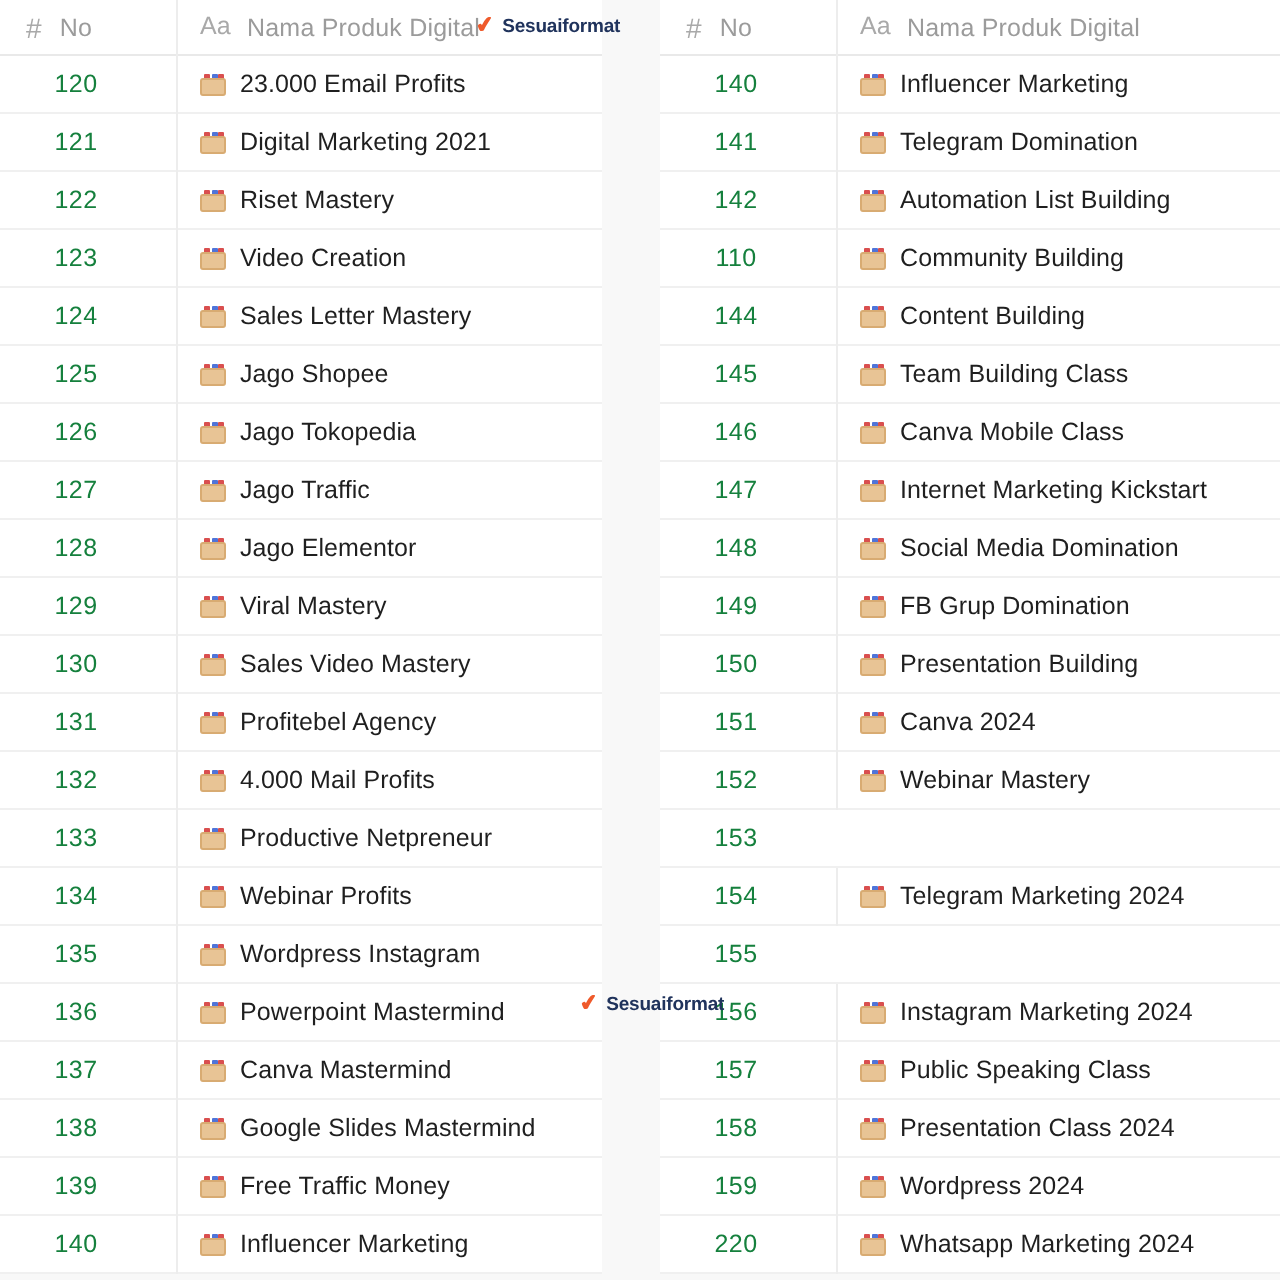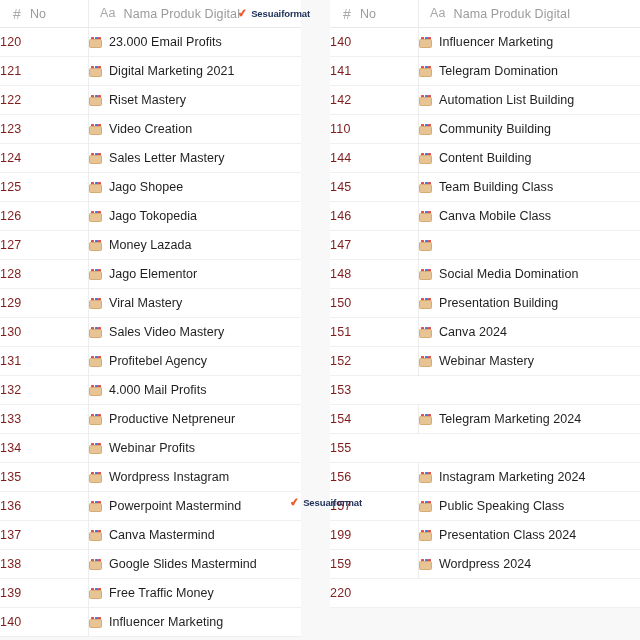--- a/index.html
+++ b/index.html
@@ -88,32 +88,33 @@
     box-sizing: border-box;
     border-bottom: 1px solid #f0f0f0;
     background: #ffffff;
   }
   .trow:last-child { border-bottom: 1px solid #f0f0f0; }
 
   .cell-no {
     width: 88px;
     box-sizing: border-box;
     padding-right: 12px;
-    text-align: left;
+    text-align: center;
     font-size: 12.5px;
-    color: #7f1d1d;
+    color: #15803d;
     letter-spacing: .2px;
   }
   .cell-name {
     flex: 1;
     box-sizing: border-box;
     height: 29px;
     display: flex;
     align-items: center;
     gap: 7px;
+    padding-left: 11px;
     border-left: 1px solid #ededed;
     font-size: 12.5px;
     color: #1f1f1f;
     letter-spacing: .05px;
     white-space: nowrap;
     overflow: hidden;
   }
 
   
   .card-index {
@@ -270,21 +271,21 @@
         </div>
         <div class="trow">
           <div class="cell-no">127</div>
           <div class="cell-name">
             <span class="card-index">
               <span class="d1"></span>
               <span class="d2"></span>
               <span class="d3"></span>
               <span class="box"></span>
             </span>
-            <span>Money Lazada</span>
+            <span>Jago Traffic</span>
           </div>
         </div>
         <div class="trow">
           <div class="cell-no">128</div>
           <div class="cell-name">
             <span class="card-index">
               <span class="d1"></span>
               <span class="d2"></span>
               <span class="d3"></span>
               <span class="box"></span>
@@ -537,35 +538,48 @@
         </div>
         <div class="trow">
           <div class="cell-no">147</div>
           <div class="cell-name">
             <span class="card-index">
               <span class="d1"></span>
               <span class="d2"></span>
               <span class="d3"></span>
               <span class="box"></span>
             </span>
+            <span>Internet Marketing Kickstart</span>
           </div>
         </div>
         <div class="trow">
           <div class="cell-no">148</div>
           <div class="cell-name">
             <span class="card-index">
               <span class="d1"></span>
               <span class="d2"></span>
               <span class="d3"></span>
               <span class="box"></span>
             </span>
             <span>Social Media Domination</span>
           </div>
         </div>
         <div class="trow">
+          <div class="cell-no">149</div>
+          <div class="cell-name">
+            <span class="card-index">
+              <span class="d1"></span>
+              <span class="d2"></span>
+              <span class="d3"></span>
+              <span class="box"></span>
+            </span>
+            <span>FB Grup Domination</span>
+          </div>
+        </div>
+        <div class="trow">
           <div class="cell-no">150</div>
           <div class="cell-name">
             <span class="card-index">
               <span class="d1"></span>
               <span class="d2"></span>
               <span class="d3"></span>
               <span class="box"></span>
             </span>
             <span>Presentation Building</span>
           </div>
@@ -630,21 +644,21 @@
             <span class="card-index">
               <span class="d1"></span>
               <span class="d2"></span>
               <span class="d3"></span>
               <span class="box"></span>
             </span>
             <span>Public Speaking Class</span>
           </div>
         </div>
         <div class="trow">
-          <div class="cell-no">199</div>
+          <div class="cell-no">158</div>
           <div class="cell-name">
             <span class="card-index">
               <span class="d1"></span>
               <span class="d2"></span>
               <span class="d3"></span>
               <span class="box"></span>
             </span>
             <span>Presentation Class 2024</span>
           </div>
         </div>
@@ -655,20 +669,29 @@
               <span class="d1"></span>
               <span class="d2"></span>
               <span class="d3"></span>
               <span class="box"></span>
             </span>
             <span>Wordpress 2024</span>
           </div>
         </div>
         <div class="trow">
           <div class="cell-no">220</div>
+          <div class="cell-name">
+            <span class="card-index">
+              <span class="d1"></span>
+              <span class="d2"></span>
+              <span class="d3"></span>
+              <span class="box"></span>
+            </span>
+            <span>Whatsapp Marketing 2024</span>
+          </div>
         </div>
       </div>
   </div>
 
   <div class="sticker" id="sticker-top">
     <span class="chk">✔</span>
     <span>Sesuaiformat</span>
   </div>
   <div class="sticker" id="sticker-mid">
     <span class="chk">✔</span>

